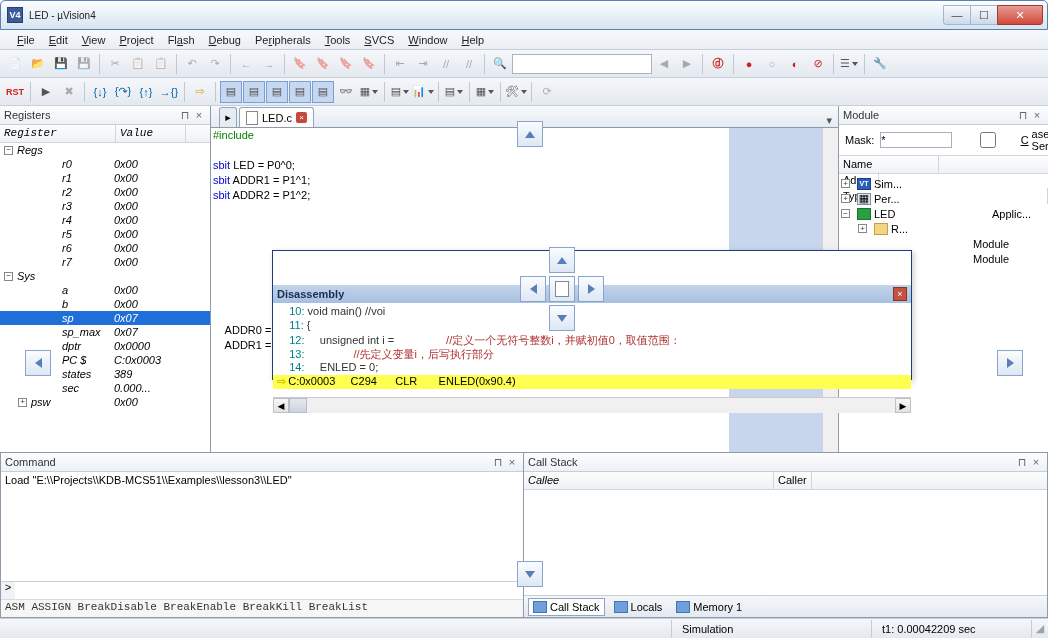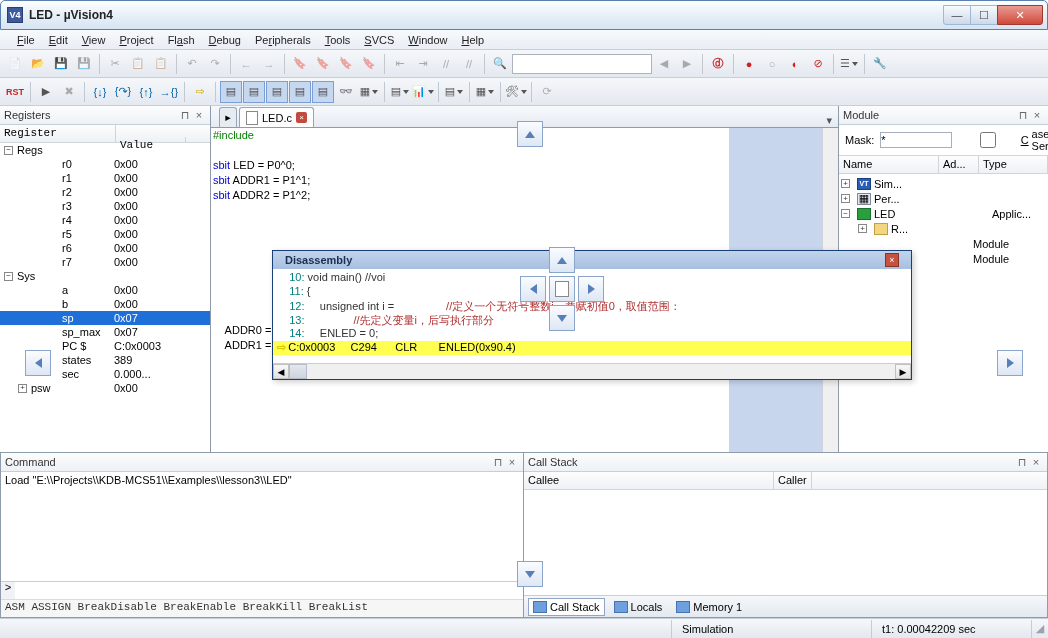--- a/index.html
+++ b/index.html
@@ -1,21 +1,21 @@
 <!DOCTYPE html>
 <html><head>
 <meta charset="utf-8">
 <style>
 * { box-sizing: border-box; margin: 0; padding: 0; font-family: "Segoe UI", Tahoma, sans-serif; font-size: 11px; }
 body { width: 1048px; height: 638px; background: #fff; overflow: hidden; position: relative; }
 
 
 .titlebar { height: 30px; background: linear-gradient(#fdfefe, #e8f0f7 50%, #d7e4f2); display: flex; align-items: center; border: 1px solid #5a7fb0; border-radius: 5px 5px 0 0; }
 .titlebar-icon { width: 16px; height: 16px; margin: 0 6px; background: #3d5a9a; border: 1px solid #2a3f6f; display: flex; align-items: center; justify-content: center; color: #fff; font-size: 9px; font-weight: bold; }
-.titlebar-text { flex: 1; color: #222; font-size: 12px; font-weight: bold; }
+.titlebar-text { flex: 1; color: #222; font-size: 10px; }
 .win-btns { display: flex; height: 20px; margin-right: 4px; }
 .win-btn { width: 28px; height: 20px; border: 1px solid #9fb8d8; margin-left: -1px; display: flex; align-items: center; justify-content: center; background: linear-gradient(#f8fafd, #cdd9e9); }
 .win-btn.min { border-radius: 0 0 0 3px; }
 .win-btn.close { width: 46px; background: linear-gradient(#e89b94, #d0493a); border-color: #a13a2e; border-radius: 0 0 3px 0; color: #fff; font-size: 10px; }
 .win-glyph { font-size: 11px; color: #444; }
 
 
 .menubar { height: 20px; background: linear-gradient(#f7f9fc, #e9eef5); border-bottom: 1px solid #c4cfdb; display: flex; align-items: center; padding-left: 10px; }
 .menu-item { padding: 2px 7px; color: #222; cursor: default; }
 .menu-item u { text-decoration: underline; }
@@ -29,25 +29,25 @@
 .ic-disabled { opacity: 0.45; }
 
 
 .main { height: 506px; display: flex; }
 
 
 .leftcol { width: 211px; display: flex; flex-direction: column; border-right: 1px solid #8e9bab; }
 .panel-hdr { height: 19px; background: linear-gradient(#fdfdfd, #edf1f6); border-bottom: 1px solid #c4cfdb; display: flex; align-items: center; padding: 0 4px; color: #333; }
 .panel-hdr-title { flex: 1; }
 .panel-hdr-pin, .panel-hdr-x { width: 14px; text-align: center; color: #666; cursor: default; }
-.reg-body { flex: 1; background: #fff; overflow: hidden; position: relative; }
+.reg-body { flex: 1; background: #fff; overflow: hidden; position: relative; font-style: italic; }
 .reg-hdrs { display: flex; height: 18px; border-bottom: 1px solid #d0d5db; background: linear-gradient(#fdfdfd,#eef1f5); }
 .reg-hdr { padding: 2px 4px; border-right: 1px solid #d0d5db; font-family: "Courier New", monospace; }
 .reg-hdr.c1 { width: 116px; }
-.reg-hdr.c2 { width: 70px; margin-top: 12px; }
+.reg-hdr.c2 { width: 70px; }
 .reg-rows { font-family: "Courier New", monospace; font-size: 11px; }
 .reg-row { display: flex; height: 14px; align-items: center; padding-left: 4px; }
 .reg-row.sel { background: #1e6fd8; color: #fff; }
 .reg-row .nm { width: 110px; display: flex; align-items: center; }
 .reg-row .vl { }
 .tree-sq { width: 9px; height: 9px; border: 1px solid #888; display: inline-flex; align-items: center; justify-content: center; font-size: 8px; margin-right: 4px; line-height: 1; background: #fff; color: #333; }
 .reg-row .ind1 { padding-left: 30px; }
 
 .bottom-tabs { height: 22px; background: linear-gradient(#f5f7fa,#e4e9f0); border-top: 1px solid #c4cfdb; display: flex; align-items: center; padding: 0 4px; gap: 4px; }
 .bt-tab { display: flex; align-items: center; gap: 3px; padding: 2px 4px; border: 1px solid transparent; }
@@ -92,42 +92,42 @@
 .dm-doc { width: 14px; height: 16px; background: #fff; border: 1px solid #888; }
 
 
 .dock-hint-top { position: absolute; top: 121px; left: 517px; width: 26px; height: 26px; background: linear-gradient(#fafcff,#dde7f4); border: 1px solid #8aa5c9; display: flex; align-items: center; justify-content: center; z-index: 50; }
 .dock-hint-bot { position: absolute; top: 561px; left: 517px; width: 26px; height: 26px; background: linear-gradient(#fafcff,#dde7f4); border: 1px solid #8aa5c9; display: flex; align-items: center; justify-content: center; z-index: 150; }
 .dock-hint-lm { position: absolute; top: 350px; left: 25px; width: 26px; height: 26px; background: linear-gradient(#fafcff,#dde7f4); border: 1px solid #8aa5c9; display: flex; align-items: center; justify-content: center; z-index: 50; }
 .dock-hint-rm { position: absolute; top: 350px; right: 25px; width: 26px; height: 26px; background: linear-gradient(#fafcff,#dde7f4); border: 1px solid #8aa5c9; display: flex; align-items: center; justify-content: center; z-index: 50; }
 
 
 .disasm { position: absolute; top: 250px; left: 272px; width: 640px; height: 130px; border: 1px solid #1a3f77; background: #fff; z-index: 90; box-shadow: 2px 2px 6px rgba(0,0,0,0.2); }
-.disasm-hdr { height: 18px; background: linear-gradient(#c2d4ec,#a7bfe0); display: flex; align-items: center; padding: 0 12px; color: #1a2f4f; }
+.disasm-hdr { height: 18px; background: linear-gradient(#c2d4ec,#a7bfe0); display: flex; align-items: center; padding: 0 4px; color: #1a2f4f; margin-top: 34px; }
 .disasm-hdr .t { flex: 1; font-weight: bold; font-size: 11px; }
 .disasm-hdr .x { width: 14px; height: 14px; background: #c7513f; color: #fff; display: flex; align-items: center; justify-content: center; font-size: 9px; border: 1px solid #8a3328; }
 .disasm-body { font-family: "Courier New", monospace; font-size: 12px; padding: 2px 4px; height: calc(100% - 34px); overflow: hidden; white-space: pre; }
 .disasm-body .dl { height: 14px; }
 .disasm-body .num { color: #008080; }
 .disasm-body .dtxt { color: #333; }
 .disasm-body .cmt { color: #b03030; }
 .disasm-body .hl { background: #ffff50; display: block; margin: 0 -4px; padding: 0 4px; }
 .disasm-body .arr::before { content: "⇨"; color: #d8c800; font-weight: bold; margin-right: 2px; }
 .disasm-scroll { height: 16px; background: #efefef; border-top: 1px solid #ccc; display: flex; }
 .disasm-scroll .sc-btn { width: 16px; background: linear-gradient(#f8f8f8,#e2e2e2); border: 1px solid #c0c0c0; display: flex; align-items: center; justify-content: center; font-size: 9px; }
 .disasm-scroll .sc-track { flex: 1; background: #f0f0f0; position: relative; }
 .disasm-scroll .sc-thumb { position: absolute; left: 0; width: 18px; height: 100%; background: linear-gradient(#e4e8ee,#cdd4dd); border: 1px solid #b5bdc8; }
 
 
 .rightcol { width: 210px; border-left: 1px solid #8e9bab; display: flex; flex-direction: column; }
 .sym-body { flex: 1; background: #fff; }
 .sym-mask { display: flex; align-items: center; gap: 6px; padding: 3px 6px; border-bottom: 1px solid #d4d8de; font-family: Tahoma; }
 .sym-mask input { width: 72px; height: 16px; border: 1px solid #a6b0bc; font-size: 11px; }
 .sym-mask label { display: flex; align-items: center; gap: 3px; }
-.sym-cols { display: flex; height: 18px; background: linear-gradient(#fdfdfd,#eef1f5); border-bottom: 1px solid #d0d5db; font-family: "Courier New", monospace; }
+.sym-cols { display: flex; height: 18px; background: linear-gradient(#fdfdfd,#eef1f5); border-bottom: 1px solid #d0d5db; font-family: "Courier New", monospace; flex-direction: column; }
 .sym-col { padding: 2px 4px; border-right: 1px solid #d0d5db; }
 .sym-col.c1 { width: 100px; }
 .sym-col.c2 { width: 40px; }
 .sym-col.c3 { flex: 1; }
 .sym-tree { font-family: "Courier New", monospace; padding: 2px 2px; }
 .sym-row { height: 15px; display: flex; align-items: center; gap: 3px; }
 .sym-row .ic { width: 14px; height: 12px; }
 .ic-vt { background: #2a5fb8; color: #fff; font-size: 7px; font-weight: bold; display: flex; align-items: center; justify-content: center; border: 1px solid #1a3f80; }
 .ic-per { background: #e2e8f2; border: 1px solid #7c8aa0; display: flex; align-items: center; justify-content: center; }
 .ic-app { background: #2a9f3f; border: 1px solid #1a6f2a; }
@@ -139,21 +139,21 @@
 .cmd-body { flex: 1; background: #fff; font-family: "Courier New", monospace; padding: 2px 4px; overflow: hidden; height: 90px; }
 .cmd-input-row { height: 18px; border-top: 1px solid #c4cfdb; display: flex; }
 .cmd-prompt { width: 14px; text-align: center; font-family: "Courier New", monospace; background: #f0f2f6; }
 .cmd-input { flex: 1; border: none; font-family: "Courier New", monospace; font-size: 11px; padding: 0 2px; }
 .cmd-hints { height: 18px; background: #f6f6f6; border-top: 1px solid #d8dce2; font-family: "Courier New", monospace; padding: 1px 4px; color: #333; overflow: hidden; white-space: nowrap; }
 
 .cs-panel { flex: 1; border: 1px solid #8e9bab; border-left: none; display: flex; flex-direction: column; }
 .cs-body { flex: 1; background: #fff; }
 .cs-cols { display: flex; height: 18px; background: linear-gradient(#fdfdfd,#eef1f5); border-bottom: 1px solid #d0d5db; font-family: "Courier New", monospace; }
 .cs-col { padding: 2px 4px; border-right: 1px solid #d0d5db; }
-.cs-col.c1 { width: 250px; }
+.cs-col.c1 { width: 250px; font-style: italic; }
 .cs-tabs { height: 22px; background: linear-gradient(#f5f7fa,#e4e9f0); border-top: 1px solid #c4cfdb; display: flex; align-items: center; padding: 0 4px; gap: 4px; }
 
 
 .statusbar { position: absolute; bottom: 0; left: 0; right: 0; height: 20px; background: linear-gradient(#f5f7fa,#e4e9f0); border-top: 1px solid #c4cfdb; display: flex; align-items: center; font-family: Tahoma; }
 .status-cell { padding: 0 10px; border-right: 1px solid #c6ccd5; height: 18px; display: flex; align-items: center; }
 .resize { width: 16px; text-align: center; color: #9aa3af; }
 
 
 .v-scroll { position: absolute; right: 0; top: 0; bottom: 16px; width: 16px; background: #f0f0f0; border-left: 1px solid #d0d4da; }
 .h-scroll { position: absolute; left: 0; right: 16px; bottom: 0; height: 16px; background: #f0f0f0; border-top: 1px solid #d0d4da; }
@@ -370,20 +370,27 @@
           <div class="reg-row">
             <span class="nm">
               <span style="width:28px;display:inline-block;"></span>
               <span class="ind1">sp_max</span>
             </span>
             <span class="vl">0x07</span>
           </div>
           <div class="reg-row">
             <span class="nm">
               <span style="width:28px;display:inline-block;"></span>
+              <span class="ind1">dptr</span>
+            </span>
+            <span class="vl">0x0000</span>
+          </div>
+          <div class="reg-row">
+            <span class="nm">
+              <span style="width:28px;display:inline-block;"></span>
               <span class="ind1">PC  $</span>
             </span>
             <span class="vl">C:0x0003</span>
           </div>
           <div class="reg-row">
             <span class="nm">
               <span style="width:28px;display:inline-block;"></span>
               <span class="ind1">states</span>
             </span>
             <span class="vl">389</span>

